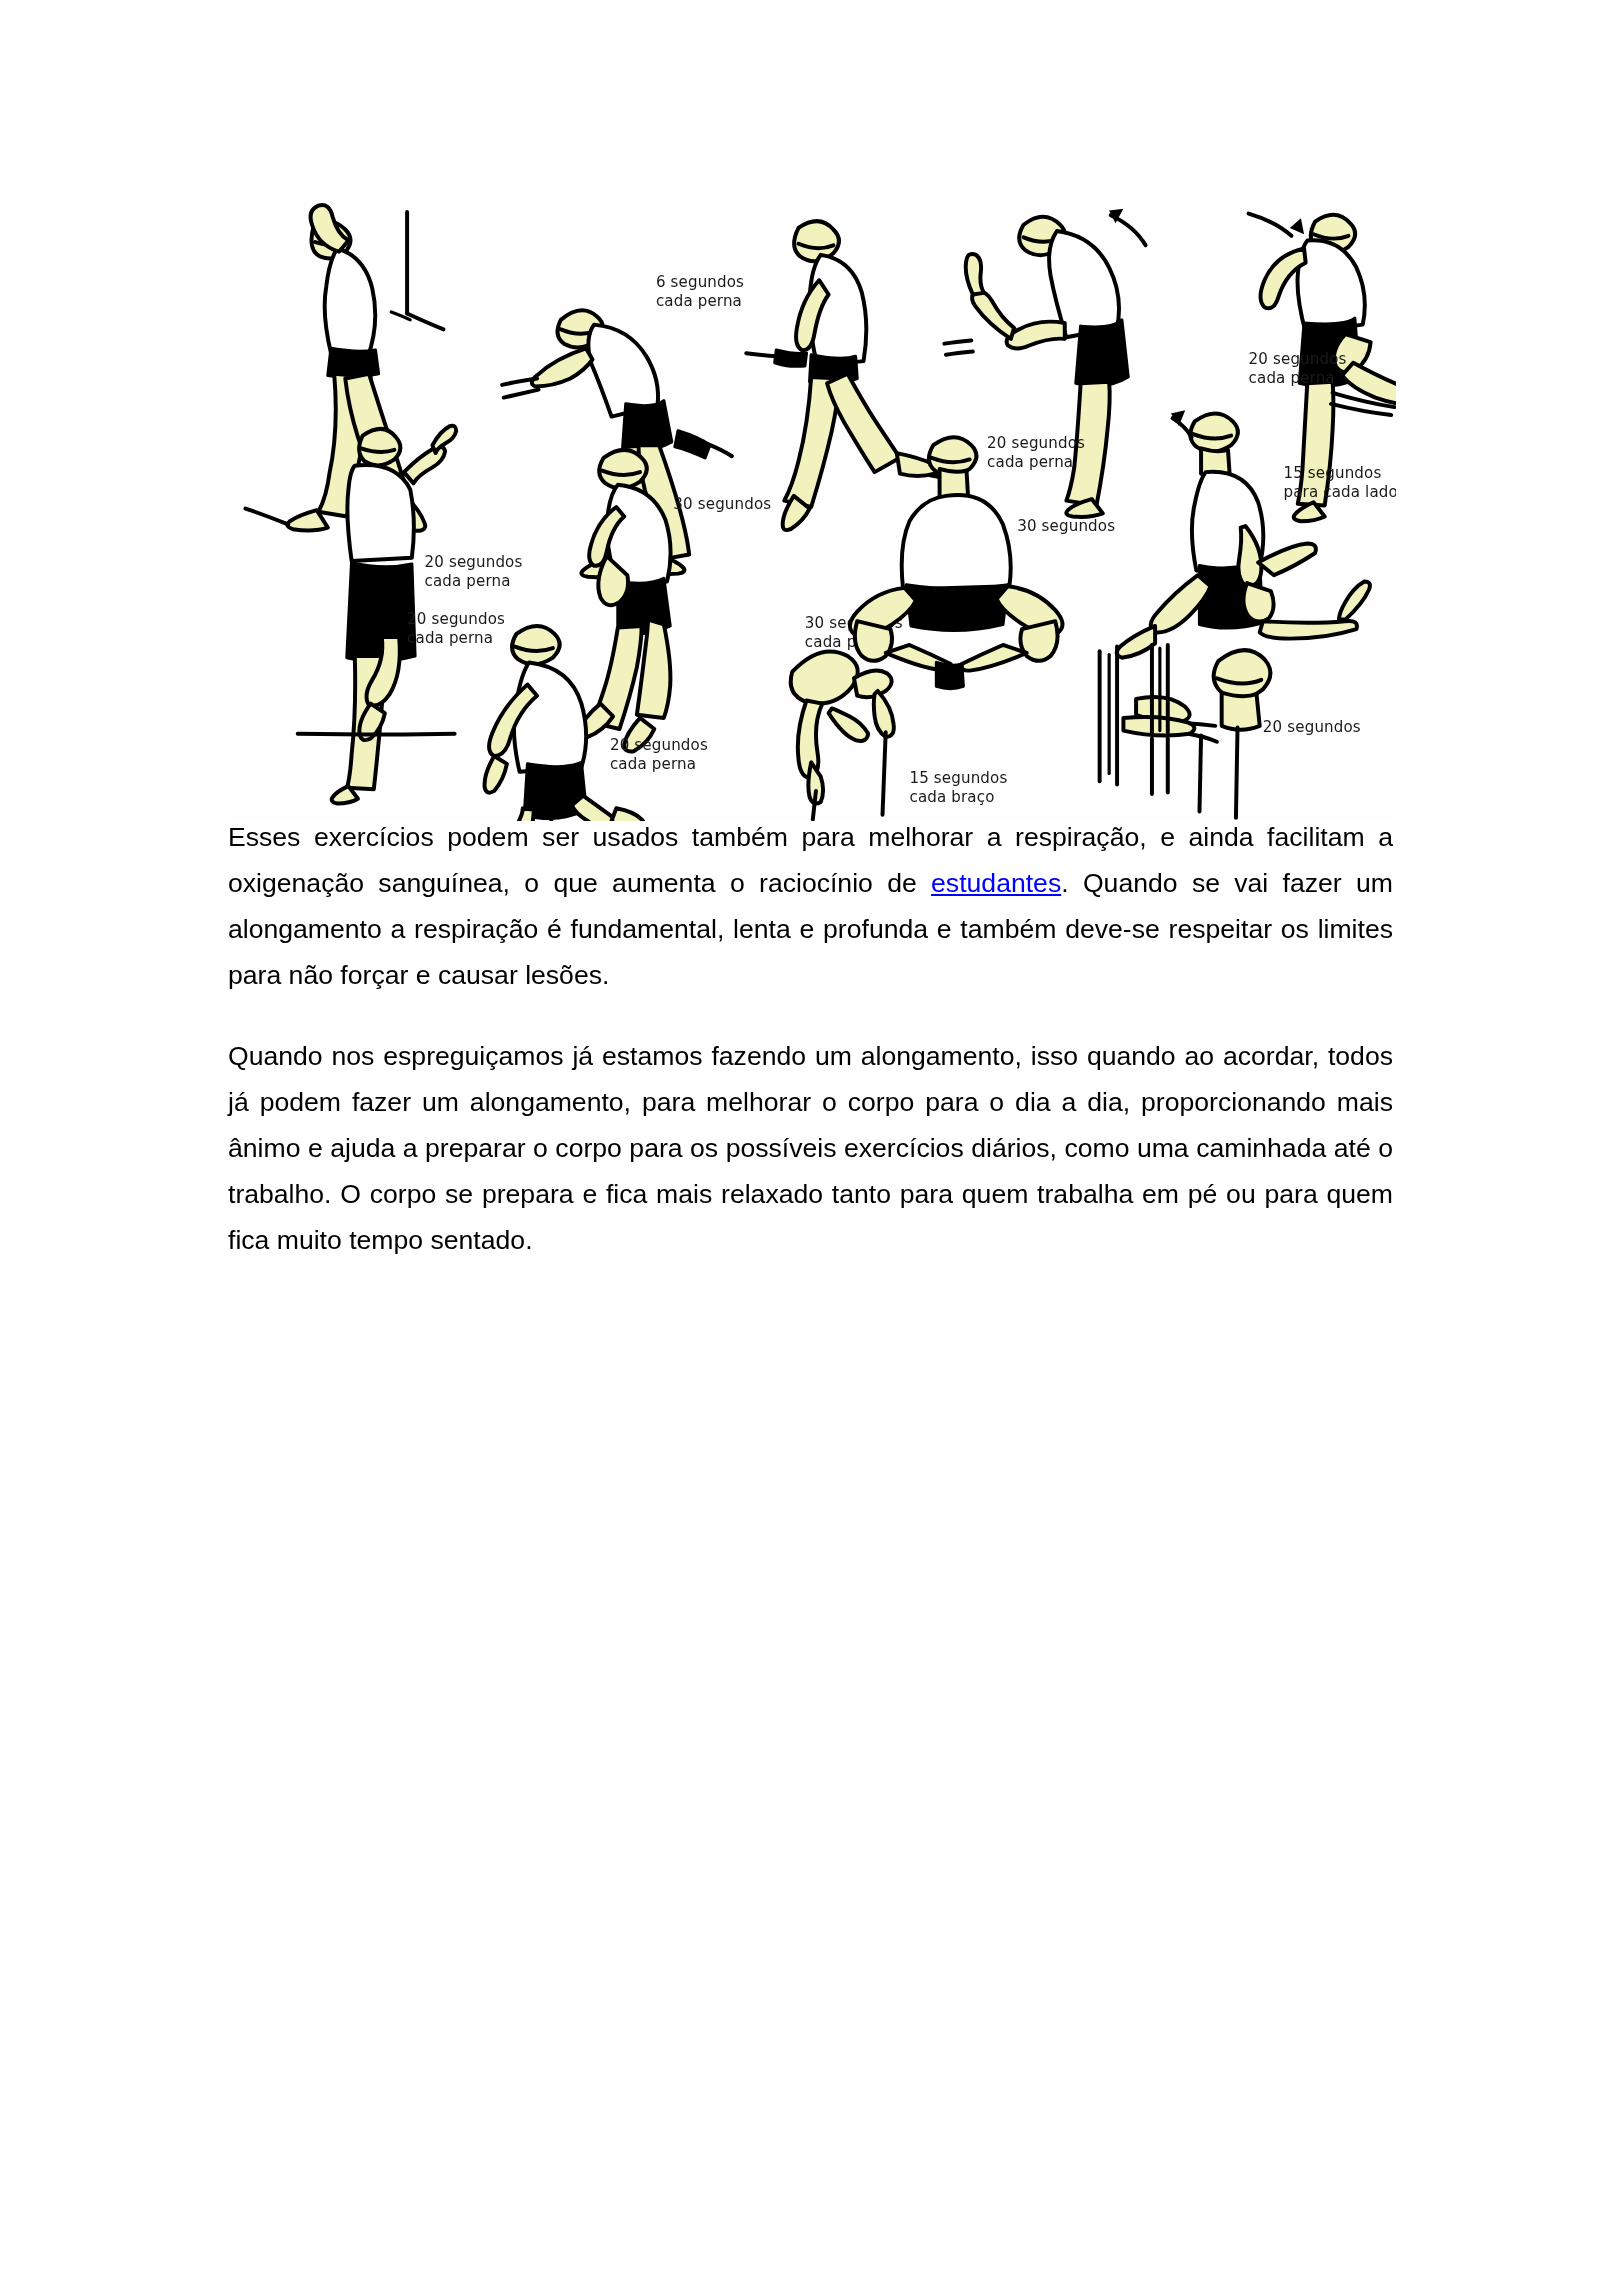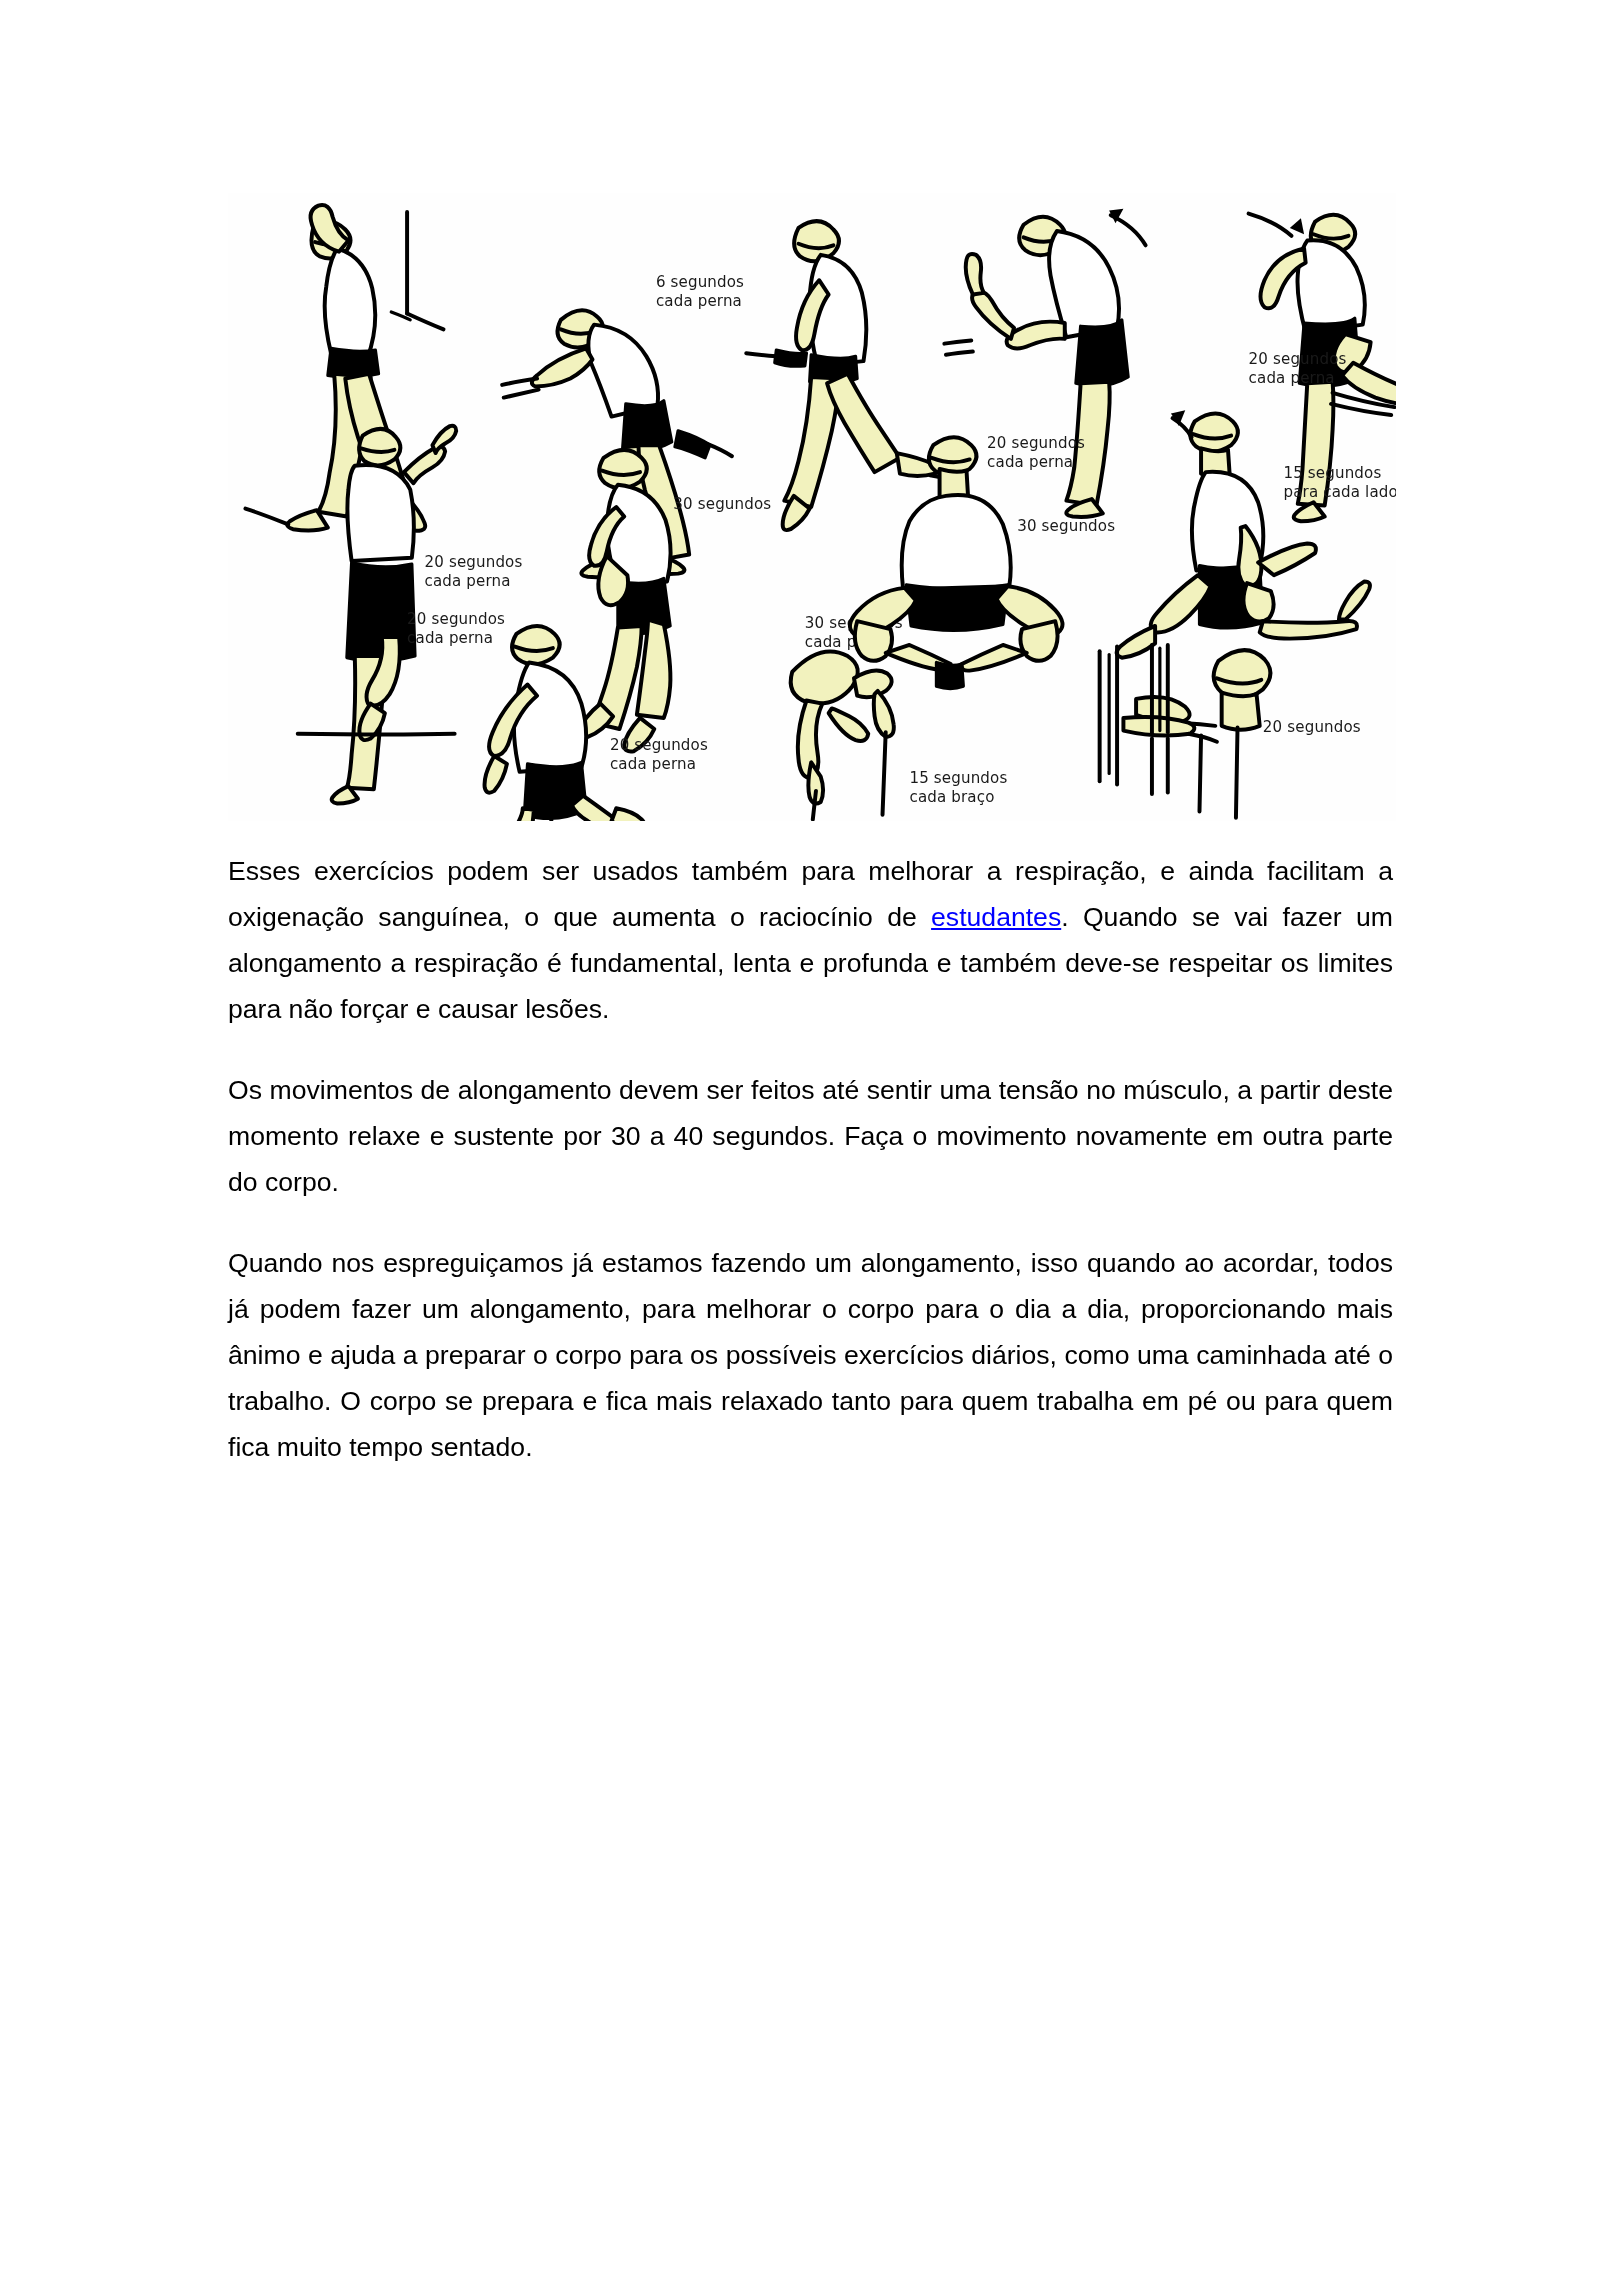--- a/index.html
+++ b/index.html
@@ -35,21 +35,21 @@
     font-family: "DejaVu Sans", sans-serif;
     font-size: 19px;
     fill: #1a1a1a;
     letter-spacing: 0.2px;
   }
 
   
   .body-text {
     position: absolute;
     left: 228px;
-    top: 848px;
+    top: 814px;
     width: 1165px;
   }
   p.para {
     margin: 0 0 35px 0;
     font-family: "Liberation Sans", sans-serif;
     font-size: 26.6px;
     line-height: 46px;
     color: #000000;
     text-align: justify;
     text-justify: inter-word;
@@ -286,21 +286,20 @@
         <text class="fig-label" x="1306" y="680">20 segundos</text>
       </g>
     </svg>
   </div>
 
   <div class="body-text">
 
     <p class="para"><span>Esses exercícios podem ser usados também para melhorar a respiração, e ainda facilitam a oxigenação sanguínea, o que aumenta o raciocínio de </span><a class="doc-link" href="#">estudantes</a><span>. Quando se vai fazer um alongamento a respiração é fundamental, lenta e profunda e também deve-se respeitar os limites para não forçar e causar lesões.</span></p>
 
 
-    <p class="para">Os movimentos de alongamento devem ser feitos até sentir uma tensão no músculo, a partir deste momento relaxe e sustente por 30 a 40 segundos. Faça o movimento novamente em outra parte do corpo.</p>
 
     <p class="para">Quando nos espreguiçamos já estamos fazendo um alongamento, isso quando ao acordar, todos já podem fazer um alongamento, para melhorar o corpo para o dia a dia, proporcionando mais ânimo e ajuda a preparar o corpo para os possíveis exercícios diários, como uma caminhada até o trabalho. O corpo se prepara e fica mais relaxado tanto para quem trabalha em pé ou para quem fica muito tempo sentado.</p>
 
 
   </div>
 
 </div>
 
 
 </body></html>

